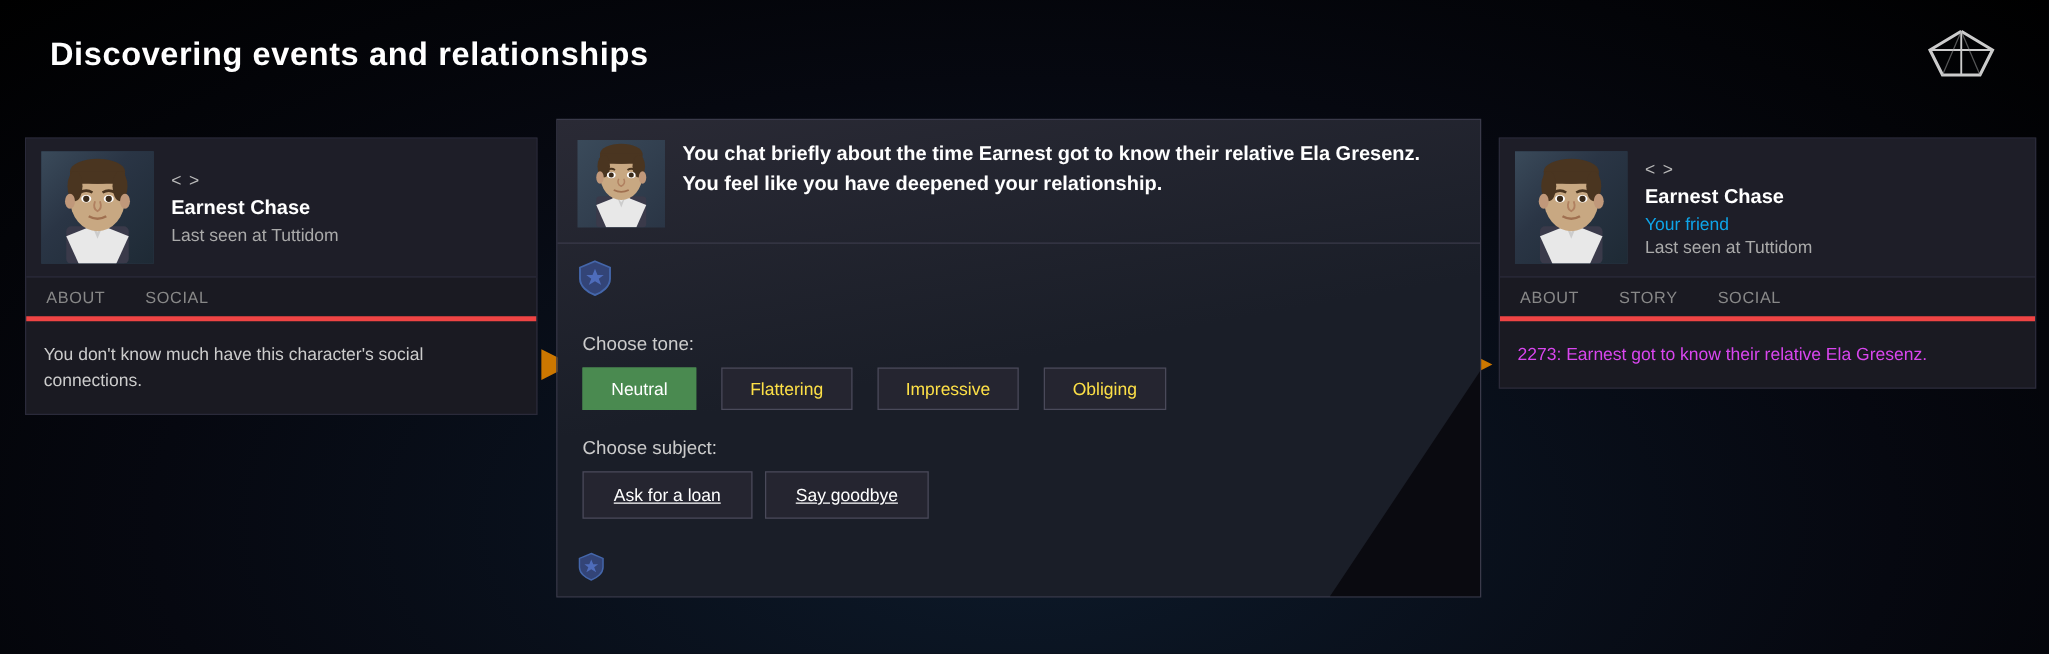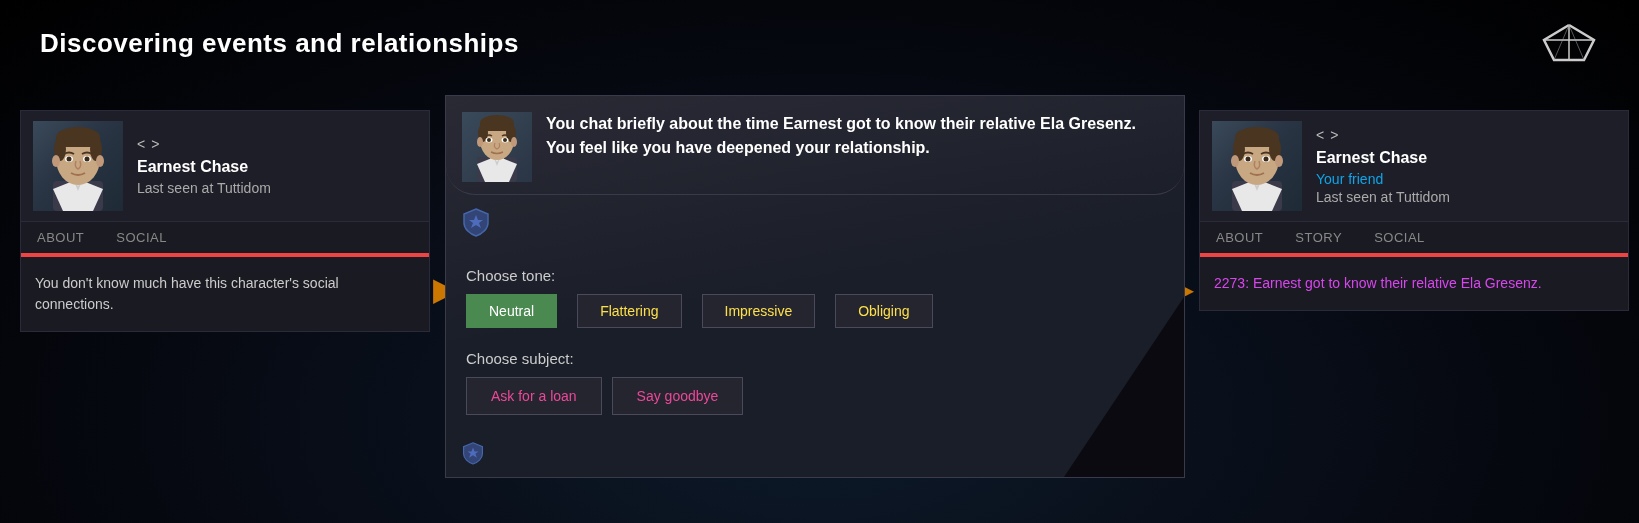--- a/index.html
+++ b/index.html
@@ -205,21 +205,20 @@
       border-width: 0 0 180px 120px;
       border-color: transparent transparent #0a0a10 transparent;
     }
 
     .dialogue-header {
       display: flex;
       align-items: flex-start;
       padding: 16px 20px 12px 16px;
       gap: 14px;
       border-bottom: 1px solid #3a3a4a;
-      border-radius: 29px;
     }
 
     .dialogue-avatar {
       width: 70px;
       height: 70px;
       background: linear-gradient(135deg, #3a4a5a 0%, #2a3545 100%);
       flex-shrink: 0;
       overflow: hidden;
       position: relative;
     }
@@ -277,21 +276,22 @@
       display: flex;
       gap: 10px;
     }
 
     .subject-btn {
       padding: 10px 24px;
       font-size: 14px;
       cursor: pointer;
       border: 1px solid #4a4a5a;
       background: #252530;
-      color: #ec4899;
+      color: #ffffff;
+      text-decoration: underline;
     }
 
     .shield-icon-bottom {
       color: #4466aa;
       font-size: 22px;
       margin: 6px 16px;
     }
   </style>
 </head>
 <body>

